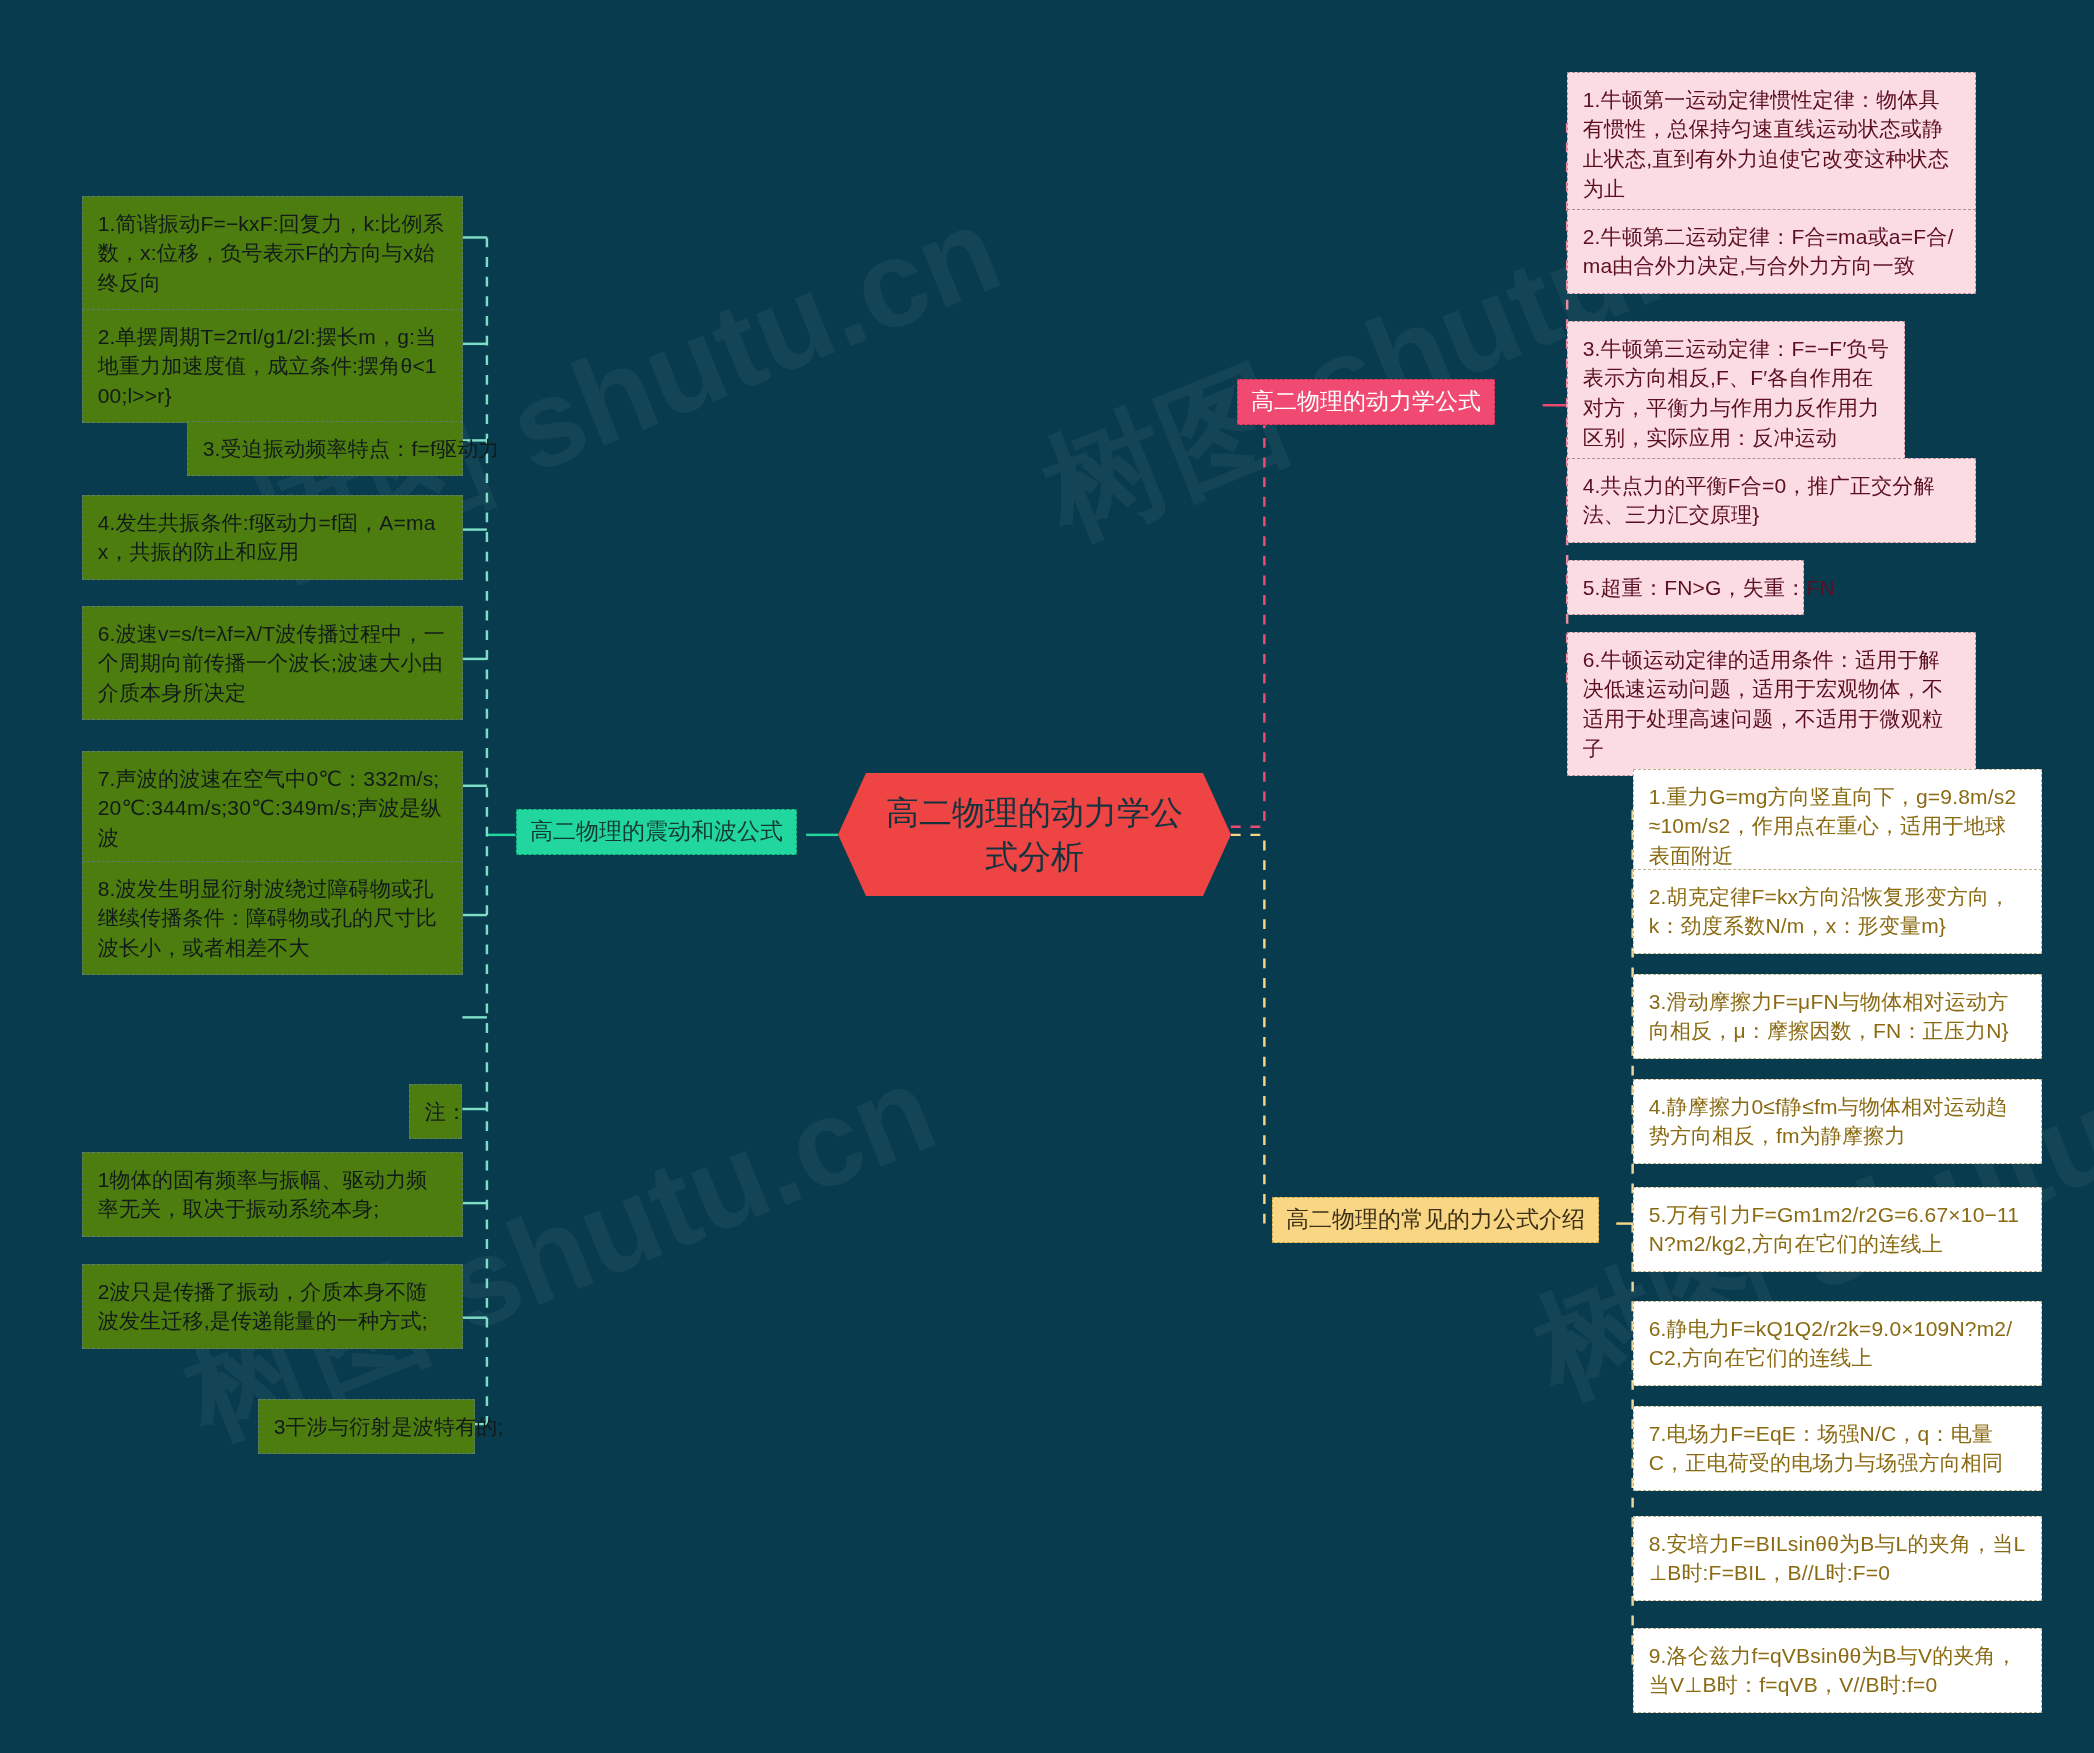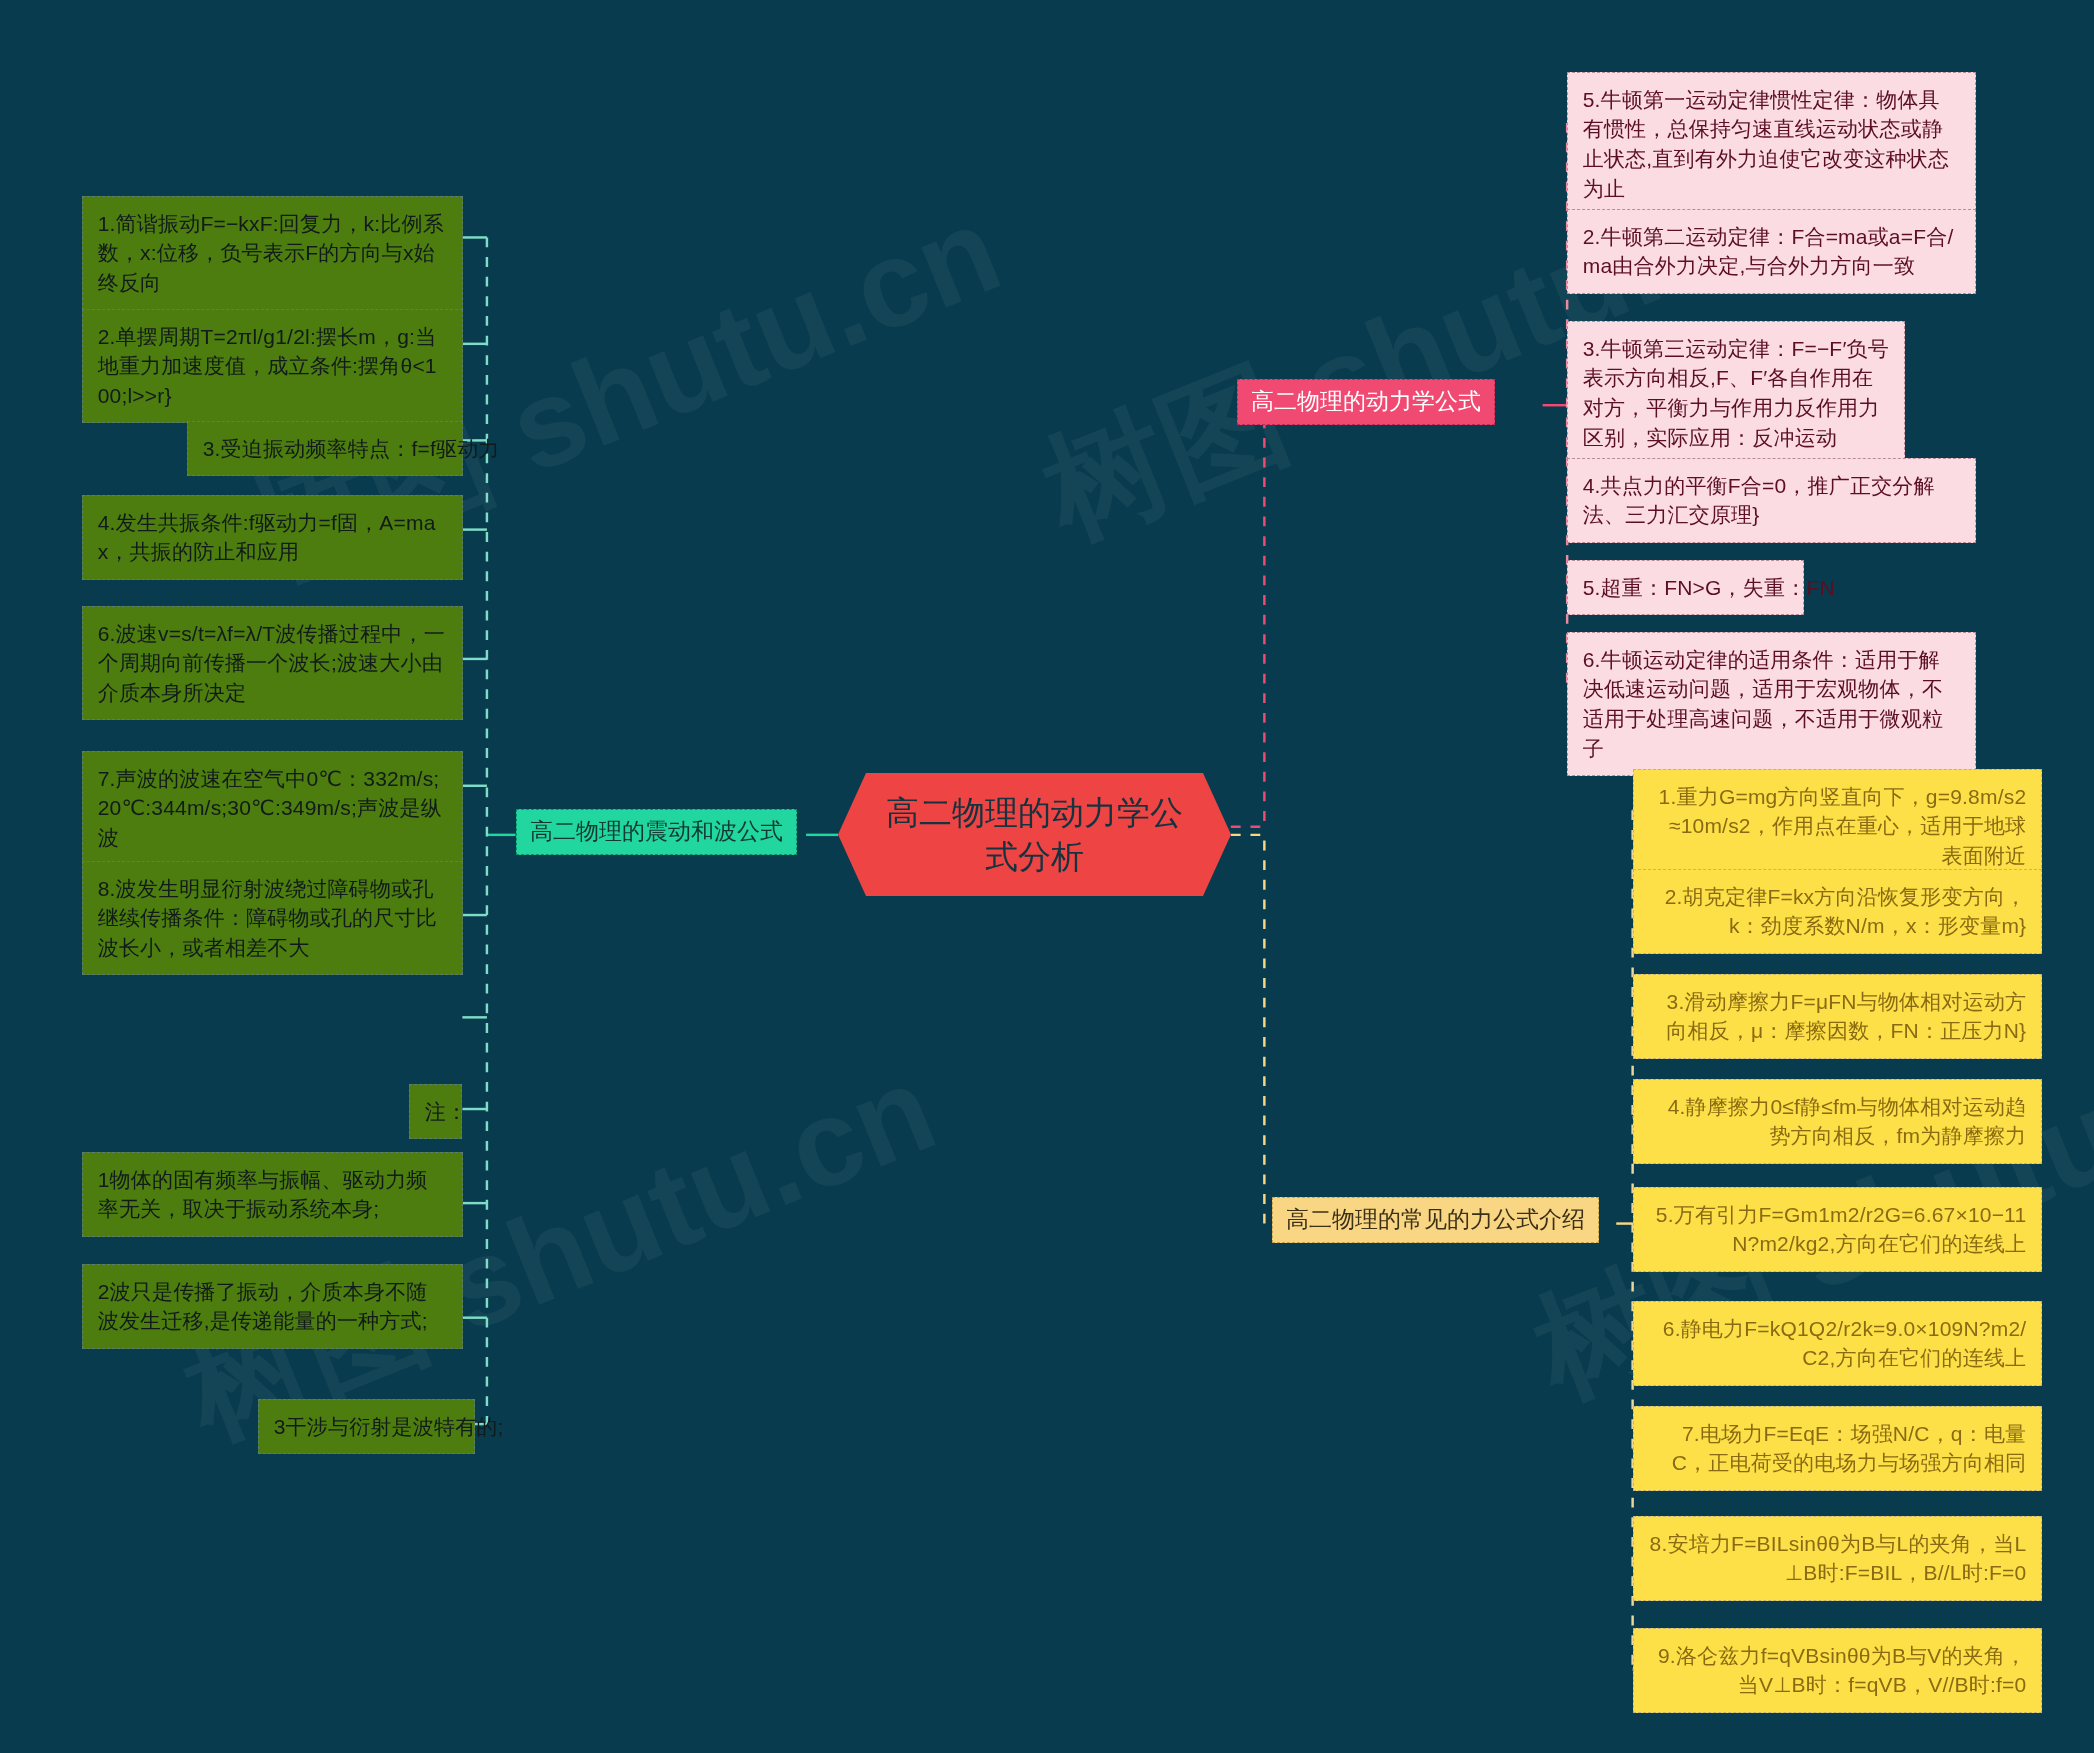--- a/index.html
+++ b/index.html
@@ -56,23 +56,22 @@
   
   .leaf-green{
     background:#4d7c0f;color:#111B1A;
     border:1.6px dashed #5a7d77;
   }
   .leaf-pink{
     background:#FBDCE3;color:#5C0E22;
     border:1.6px dashed #b88d99;
   }
   .leaf-cream{
-    background:#fde047;color:#8A6A12;
+    background:#ffffff;color:#8A6A12;
     border:1.6px dashed #c0b288;
-    text-align:right;
   }
   .leaf-green.tight,.leaf-pink.tight,.leaf-cream.tight{white-space:nowrap;}
   .ralign{text-align:right;}
 
   
   .wm{
     position:absolute;
     color:rgba(255,255,255,0.055);
     font-size:123px;
     font-weight:bold;
@@ -152,21 +151,21 @@
   <div class="node leaf-green tight ralign" style="left:187px;top:421px;width:276px;">3.受迫振动频率特点：f=f驱动力</div>
   <div class="node leaf-green" style="left:82px;top:495px;width:381px;">4.发生共振条件:f驱动力=f固，A=max，共振的防止和应用</div>
   <div class="node leaf-green" style="left:82px;top:606px;width:381px;">6.波速v=s/t=λf=λ/T波传播过程中，一个周期向前传播一个波长;波速大小由介质本身所决定</div>
   <div class="node leaf-green" style="left:82px;top:751px;width:381px;">7.声波的波速在空气中0℃：332m/s;20℃:344m/s;30℃:349m/s;声波是纵波</div>
   <div class="node leaf-green" style="left:82px;top:861px;width:381px;">8.波发生明显衍射波绕过障碍物或孔继续传播条件：障碍物或孔的尺寸比波长小，或者相差不大</div>
   <div class="node leaf-green tight ralign" style="left:409px;top:1084px;width:53px;">注：</div>
   <div class="node leaf-green" style="left:82px;top:1152px;width:381px;">1物体的固有频率与振幅、驱动力频率无关，取决于振动系统本身;</div>
   <div class="node leaf-green" style="left:82px;top:1264px;width:381px;">2波只是传播了振动，介质本身不随波发生迁移,是传递能量的一种方式;</div>
   <div class="node leaf-green tight ralign" style="left:258px;top:1399px;width:217px;">3干涉与衍射是波特有的;</div>
 
-  <div class="node leaf-pink" style="left:1567px;top:72px;width:409px;">5.牛顿第一运动定律惯性定律：物体具有惯性，总保持匀速直线运动状态或静止状态,直到有外力迫使它改变这种状态为止</div>
+  <div class="node leaf-pink" style="left:1567px;top:72px;width:409px;">1.牛顿第一运动定律惯性定律：物体具有惯性，总保持匀速直线运动状态或静止状态,直到有外力迫使它改变这种状态为止</div>
   <div class="node leaf-pink" style="left:1567px;top:209px;width:409px;">2.牛顿第二运动定律：F合=ma或a=F合/ma由合外力决定,与合外力方向一致</div>
   <div class="node leaf-pink" style="left:1567px;top:321px;width:338px;">3.牛顿第三运动定律：F=−F′负号表示方向相反,F、F′各自作用在对方，平衡力与作用力反作用力区别，实际应用：反冲运动</div>
   <div class="node leaf-pink" style="left:1567px;top:458px;width:409px;">4.共点力的平衡F合=0，推广正交分解法、三力汇交原理}</div>
   <div class="node leaf-pink tight" style="left:1567px;top:560px;width:237px;">5.超重：FN&gt;G，失重：FN</div>
   <div class="node leaf-pink" style="left:1567px;top:632px;width:409px;">6.牛顿运动定律的适用条件：适用于解决低速运动问题，适用于宏观物体，不适用于处理高速问题，不适用于微观粒子</div>
 
   <div class="node leaf-cream" style="left:1633px;top:769px;width:409px;">1.重力G=mg方向竖直向下，g=9.8m/s2≈10m/s2，作用点在重心，适用于地球表面附近</div>
   <div class="node leaf-cream" style="left:1633px;top:869px;width:409px;">2.胡克定律F=kx方向沿恢复形变方向，k：劲度系数N/m，x：形变量m}</div>
   <div class="node leaf-cream" style="left:1633px;top:974px;width:409px;">3.滑动摩擦力F=μFN与物体相对运动方向相反，μ：摩擦因数，FN：正压力N}</div>
   <div class="node leaf-cream" style="left:1633px;top:1079px;width:409px;">4.静摩擦力0≤f静≤fm与物体相对运动趋势方向相反，fm为静摩擦力</div>

